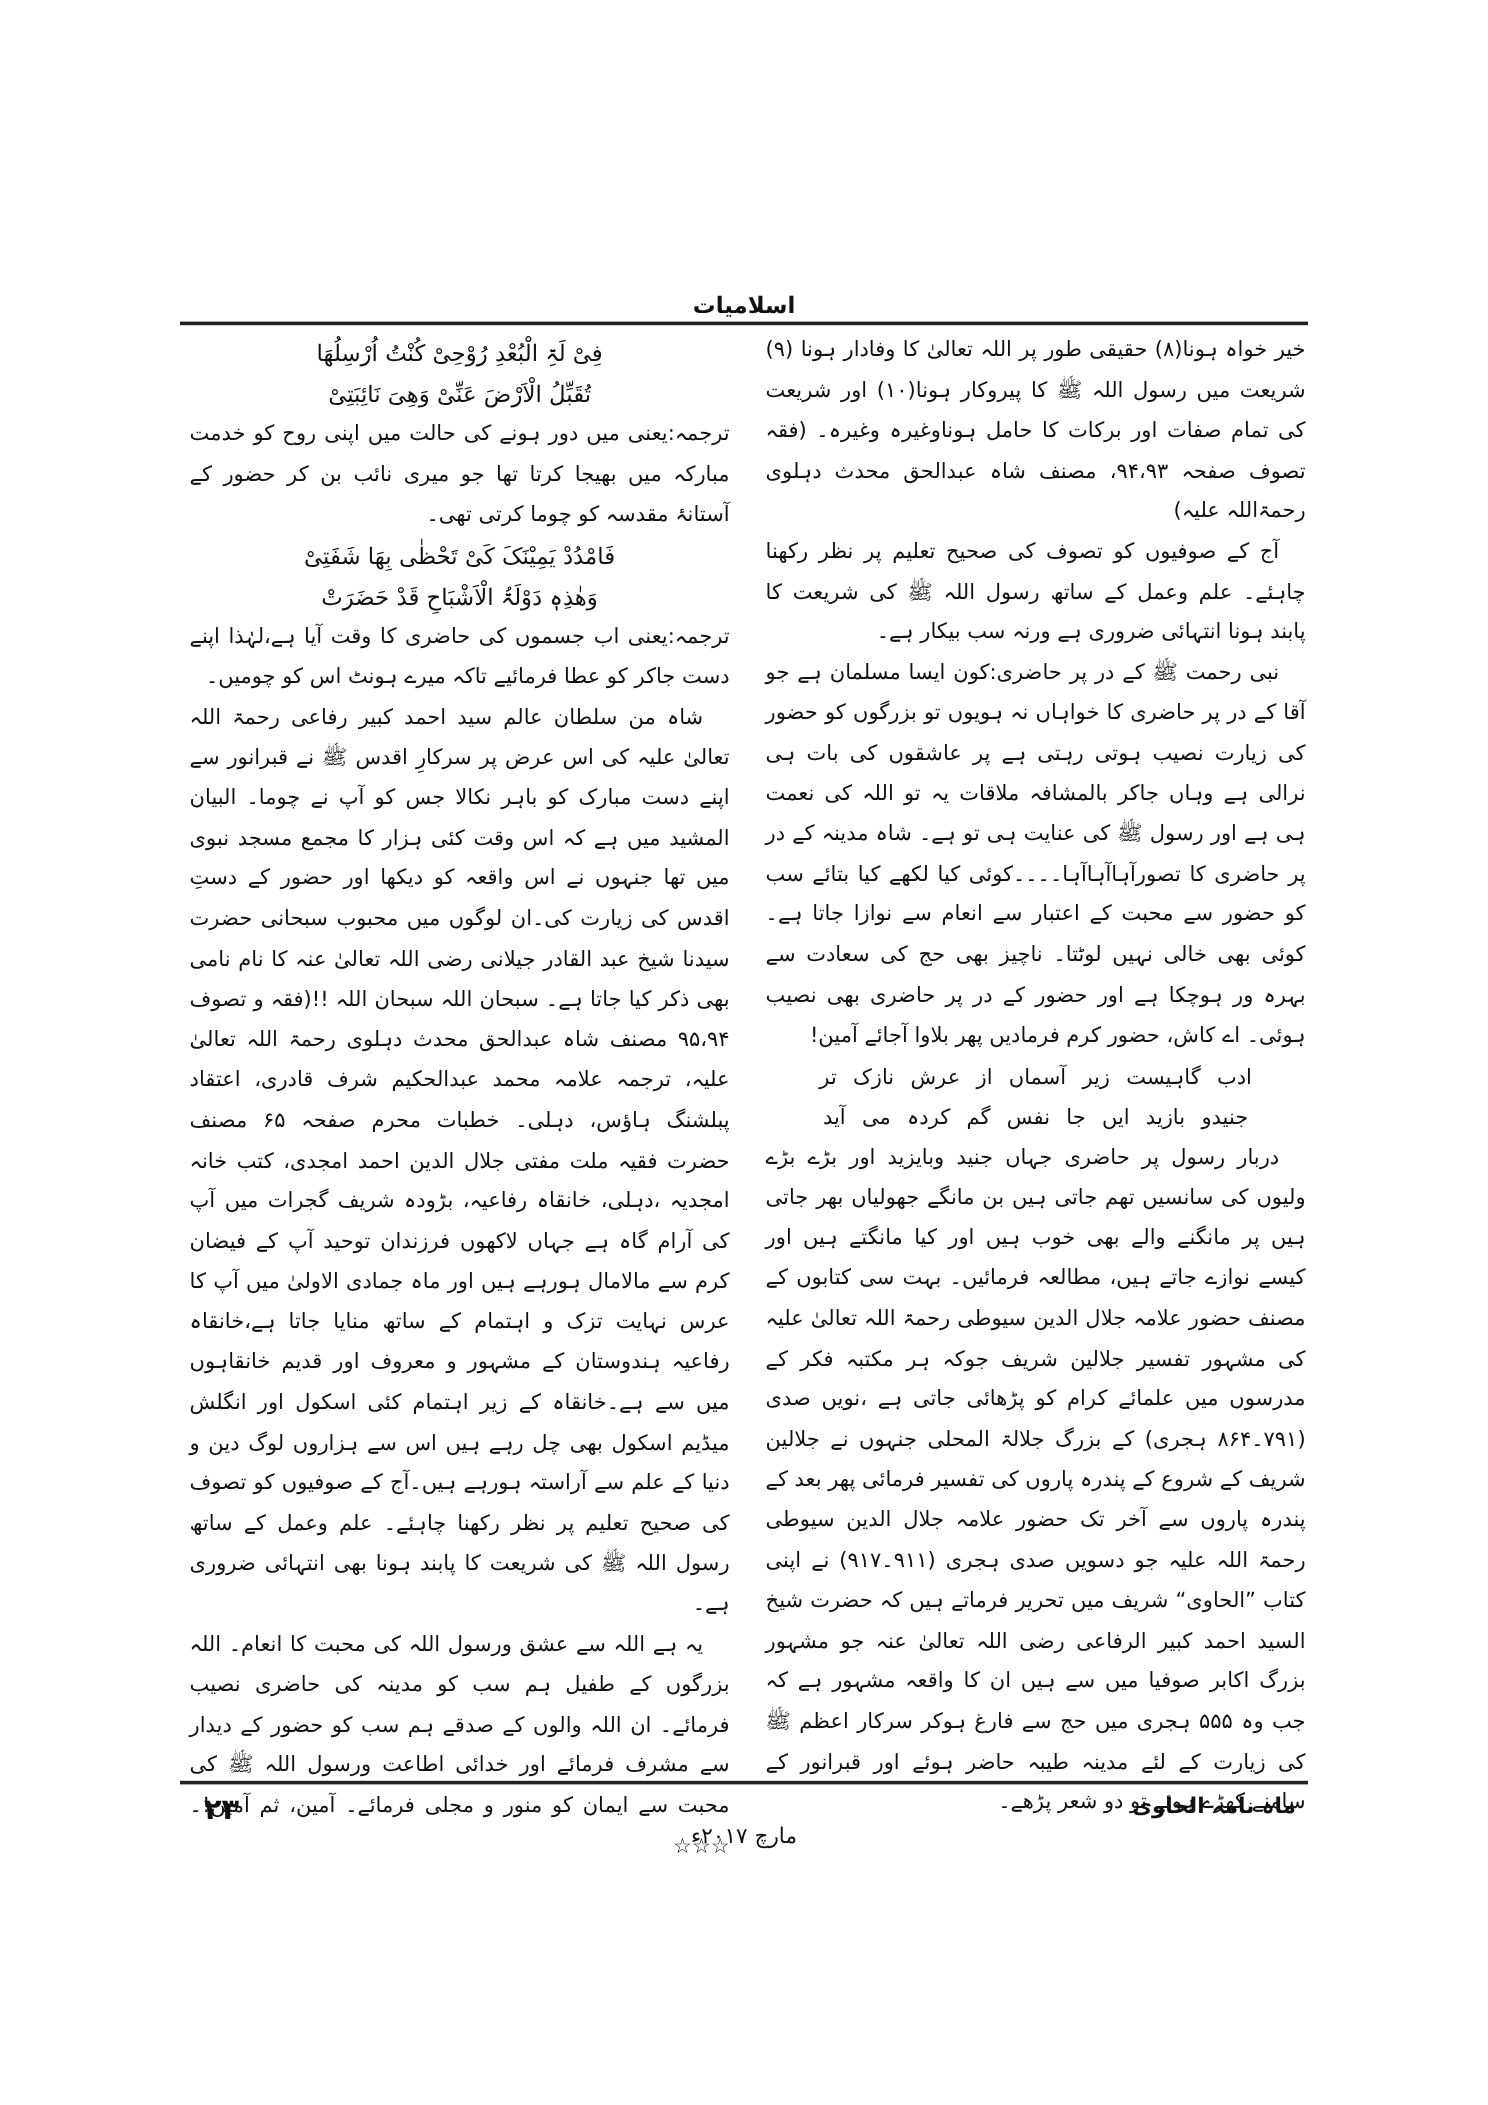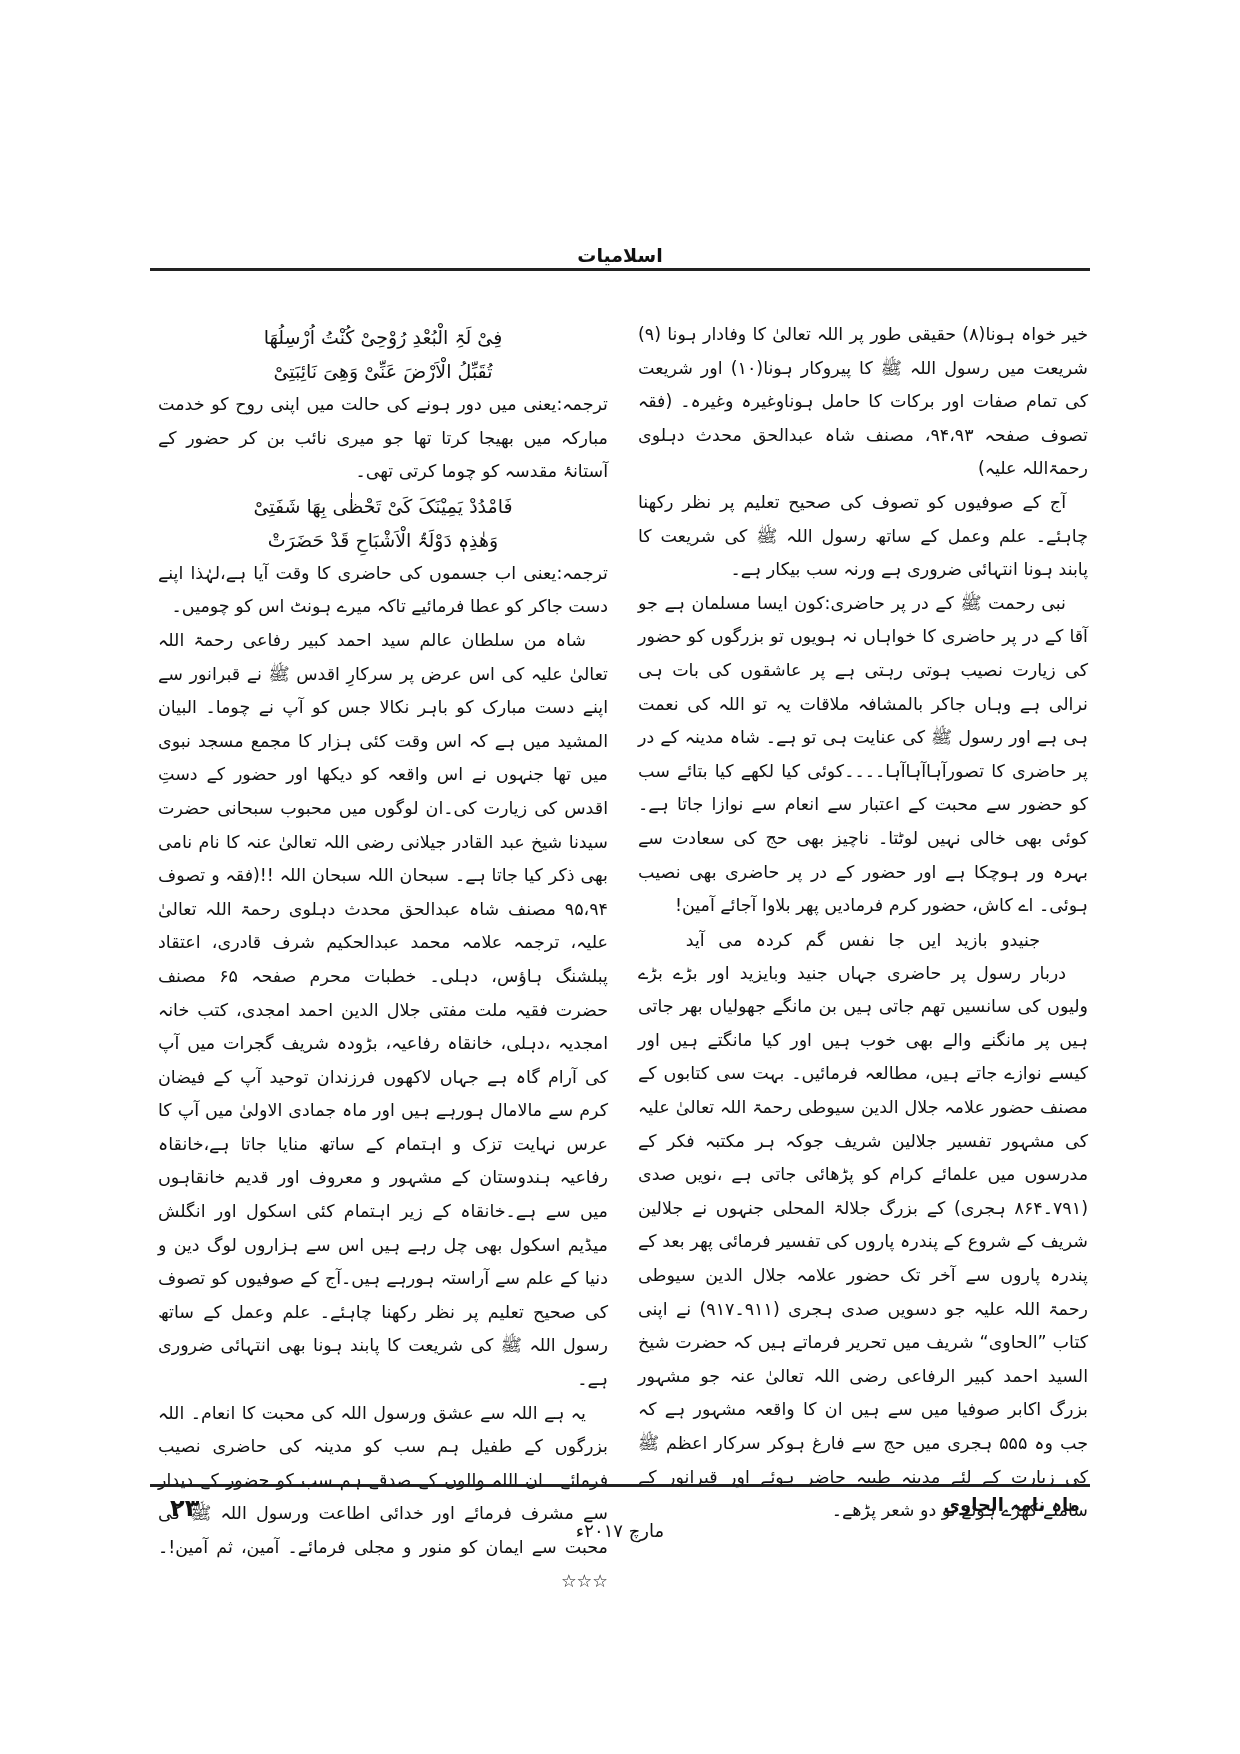--- a/index.html
+++ b/index.html
@@ -3,21 +3,21 @@
 <meta charset="utf-8">
 <style>
   html, body { margin: 0; padding: 0; background: #ffffff; }
   body { width: 1240px; height: 1754px; position: relative; overflow: hidden;
          font-family: "DejaVu Sans", sans-serif; color: #111; }
   .page { position: absolute; left: 0; top: 0; width: 1240px; height: 1754px; text-decoration: underline; }
   .header-title { position: absolute; top: 244px; left: 150px; width: 940px; text-align: center;
                   font-size: 19px; font-weight: bold; direction: rtl; }
   .header-rule { position: absolute; top: 268px; left: 150px; width: 940px; height: 3px; background: #222; }
   .column { position: absolute; top: 276px; width: 450px; direction: rtl; text-align: justify;
-            font-size: 17.5px; line-height: 33.6px; margin-top: 42px; }
+            font-size: 17.5px; line-height: 33.6px; }
   .col-right { left: 638px; }
   .col-left { left: 158px; }
   .col-left { top: 278px; }
   .para { margin: 0; text-indent: 0; }
   .para.indent { text-indent: 22px; }
   .verse { text-align: center; font-size: 19px; line-height: 34px; margin: 0; }
   .verse-persian { text-align: center; font-size: 17.5px; line-height: 34px; margin: 0; word-spacing: 8px; }
   .footer-rule { position: absolute; top: 1484px; left: 150px; width: 940px; height: 3px; background: #222; }
   .footer { position: absolute; top: 1494px; left: 150px; width: 940px; height: 30px; direction: rtl;
             font-size: 18px; font-weight: bold; }
@@ -30,20 +30,21 @@
 
 <div class="page">
   <div class="header-title">اسلامیات</div>
   <div class="header-rule"></div>
 
   <div class="column col-right" id="col-right">
       <p class="para">خیر خواہ ہونا(۸) حقیقی طور پر اللہ تعالیٰ کا وفادار ہونا (۹) شریعت میں رسول اللہ ﷺ کا پیروکار ہونا(۱۰) اور شریعت کی تمام صفات اور برکات کا حامل ہوناوغیرہ وغیرہ۔ (فقہ تصوف صفحہ ۹۴،۹۳، مصنف شاہ عبدالحق محدث دہلوی رحمۃاللہ علیہ)</p>
       <p class="para indent">آج کے صوفیوں کو تصوف کی صحیح تعلیم پر نظر رکھنا چاہئے۔ علم وعمل کے ساتھ رسول اللہ ﷺ کی شریعت کا پابند ہونا انتہائی ضروری ہے ورنہ سب بیکار ہے۔</p>
       <p class="para indent">نبی رحمت ﷺ کے در پر حاضری:کون ایسا مسلمان ہے جو آقا کے در پر حاضری کا خواہاں نہ ہویوں تو بزرگوں کو حضور کی زیارت نصیب ہوتی رہتی ہے پر عاشقوں کی بات ہی نرالی ہے وہاں جاکر بالمشافہ ملاقات یہ تو اللہ کی نعمت ہی ہے اور رسول ﷺ کی عنایت ہی تو ہے۔ شاہ مدینہ کے در پر حاضری کا تصورآہاآہاآہا۔۔۔۔کوئی کیا لکھے کیا بتائے سب کو حضور سے محبت کے اعتبار سے انعام سے نوازا جاتا ہے۔ کوئی بھی خالی نہیں لوٹتا۔ ناچیز بھی حج کی سعادت سے بہرہ ور ہوچکا ہے اور حضور کے در پر حاضری بھی نصیب ہوئی۔ اے کاش، حضور کرم فرمادیں پھر بلاوا آجائے آمین!</p>
       <div>
+        <p class="verse-persian">ادب گاہیست زیر آسماں از عرش نازک تر</p>
         <p class="verse-persian">جنیدو بازید ایں جا نفس گم کردہ می آید</p>
       </div>
       <p class="para indent">دربار رسول پر حاضری جہاں جنید وبایزید اور بڑے بڑے ولیوں کی سانسیں تھم جاتی ہیں بن مانگے جھولیاں بھر جاتی ہیں پر مانگنے والے بھی خوب ہیں اور کیا مانگتے ہیں اور کیسے نوازے جاتے ہیں، مطالعہ فرمائیں۔ بہت سی کتابوں کے مصنف حضور علامہ جلال الدین سیوطی رحمۃ اللہ تعالیٰ علیہ کی مشہور تفسیر جلالین شریف جوکہ ہر مکتبہ فکر کے مدرسوں میں علمائے کرام کو پڑھائی جاتی ہے ،نویں صدی (۷۹۱۔۸۶۴ ہجری) کے بزرگ جلالۃ المحلی جنہوں نے جلالین شریف کے شروع کے پندرہ پاروں کی تفسیر فرمائی پھر بعد کے پندرہ پاروں سے آخر تک حضور علامہ جلال الدین سیوطی رحمۃ اللہ علیہ جو دسویں صدی ہجری (۹۱۱۔۹۱۷) نے اپنی کتاب ”الحاوی“ شریف میں تحریر فرماتے ہیں کہ حضرت شیخ السید احمد کبیر الرفاعی رضی اللہ تعالیٰ عنہ جو مشہور بزرگ اکابر صوفیا میں سے ہیں ان کا واقعہ مشہور ہے کہ جب وہ ۵۵۵ ہجری میں حج سے فارغ ہوکر سرکار اعظم ﷺ کی زیارت کے لئے مدینہ طیبہ حاضر ہوئے اور قبرانور کے سامنے کھڑے ہوئے تو دو شعر پڑھے۔</p>
     </div>
   <div class="column col-left" id="col-left">
       <div>
         <p class="verse">فِیْ لَۃِ الْبُعْدِ رُوْحِیْ کُنْتُ اُرْسِلُھَا</p>
         <p class="verse">تُقَبِّلُ الْاَرْضَ عَنِّیْ وَھِیَ نَائِبَتِیْ</p>
       </div>
       <p class="para">ترجمہ:یعنی میں دور ہونے کی حالت میں اپنی روح کو خدمت مبارکہ میں بھیجا کرتا تھا جو میری نائب بن کر حضور کے آستانۂ مقدسہ کو چوما کرتی تھی۔</p>

